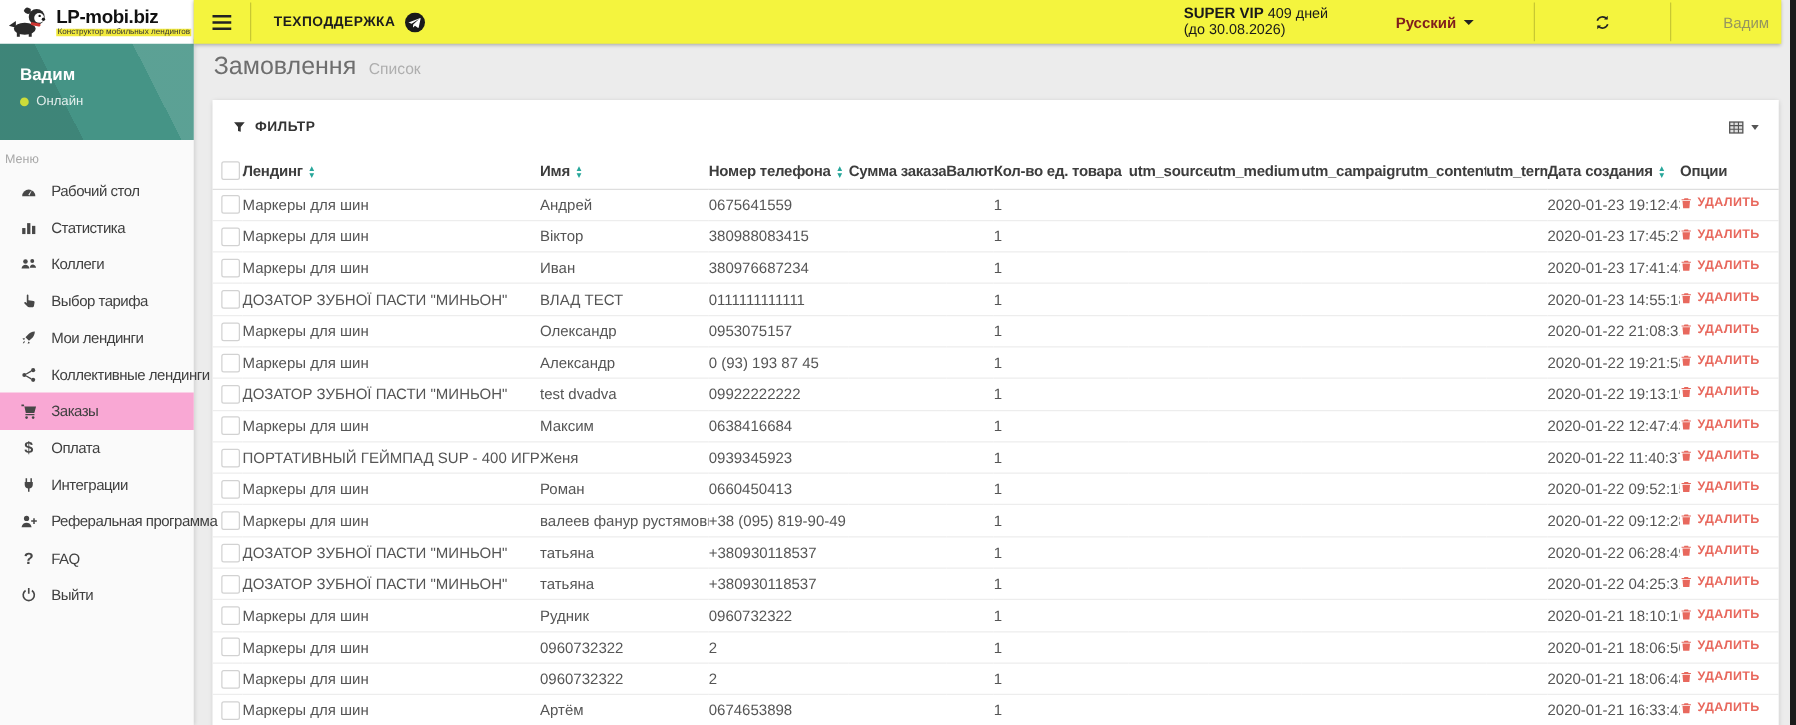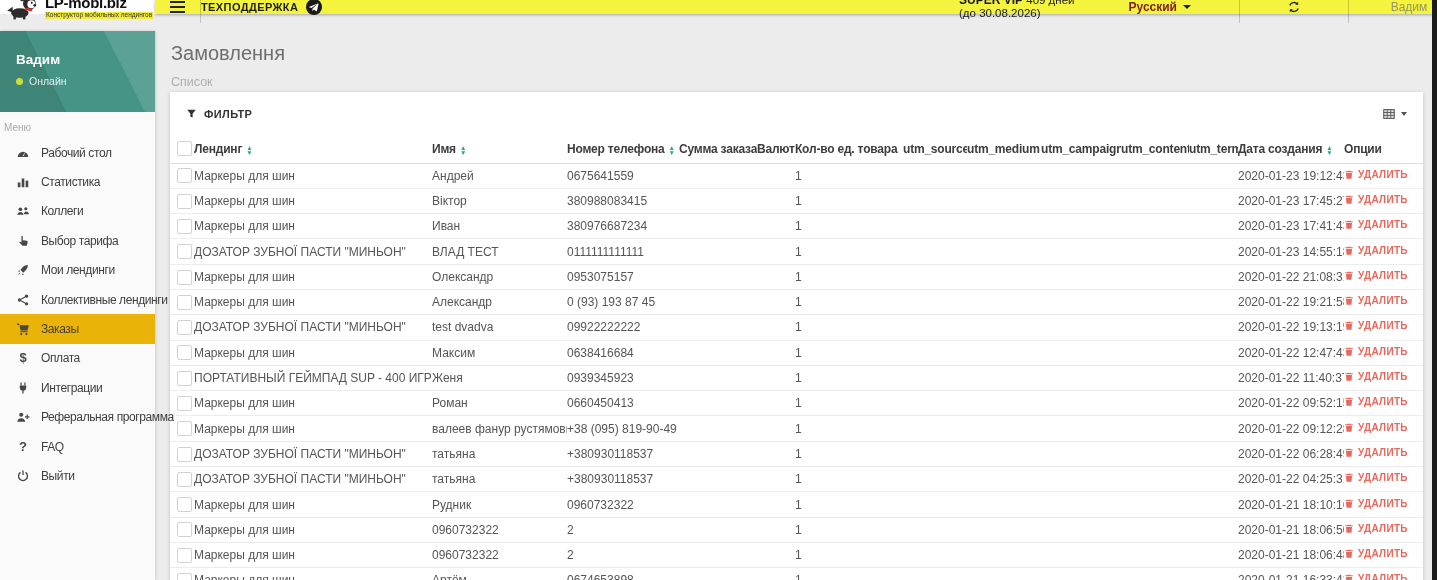--- a/index.html
+++ b/index.html
@@ -1,31 +1,31 @@
 <!DOCTYPE html>
 <html><head>
 <meta charset="utf-8">
 <style>
   * { box-sizing: border-box; margin: 0; padding: 0; }
   html,body { width:1437px; height:580px; }
   body { font-family:"Liberation Sans", sans-serif; overflow:hidden; }
   .app { position:relative; width:1437px; height:580px; background:#ececec; overflow:hidden; }
 
   
-  .topbar { position:absolute; top:0; left:0; right:0; height:14px; display:flex; z-index:6; }
+  .topbar { position:absolute; top:0; left:0; right:12px; height:35px; display:flex; z-index:6; }
   .logo-box { width:155px; background:#ffffff; display:flex; align-items:center; padding-left:5px; gap:4px; }
   .logo-dog svg { width:36px; height:27px; display:block; }
   .logo-text { display:flex; flex-direction:column; line-height:1; }
   .logo-title { font-size:15px; font-weight:bold; color:#111; letter-spacing:-0.3px; }
   .logo-sub { font-size:6.5px; color:#333; background:#f2ea3c; margin-top:2px; padding:0 1px; white-space:nowrap; }
   .yellowbar { flex:1; background:#f4f43e; display:flex; align-items:center; box-shadow:0 1px 3px rgba(0,0,0,.3); }
   .hamburger { width:45px; height:31px; display:flex; flex-direction:column; justify-content:center; align-items:center; gap:3px; cursor:pointer; }
   .hamburger i { display:block; width:15px; height:2px; background:#222; }
   .vdiv { width:1px; height:31px; background:rgba(0,0,0,.18); }
-  .support { display:flex; align-items:center; gap:8px; cursor:pointer; }
+  .support { display:flex; align-items:center; gap:8px; margin-left:18px; cursor:pointer; }
   .support-label { font-size:11px; font-weight:bold; color:#1d1d1d; letter-spacing:.4px; }
   .support svg { width:16px; height:16px; display:block; }
   .tb-right { margin-left:auto; display:flex; align-items:center; height:100%;gap:32px; }
   .plan { font-size:11.5px; line-height:13px; color:#1a1a1a; margin-right:22px; white-space:nowrap; }
   .plan b { font-size:12px; }
   .lang { display:flex; align-items:center; gap:6px; font-size:12px; font-weight:bold; color:#7f1d1d; margin-right:16px; cursor:pointer; }
   .caret-down { width:0; height:0; border-left:4px solid transparent; border-right:4px solid transparent; border-top:4px solid #222; }
   .tb-btn { width:44px; height:31px; display:flex; align-items:center; justify-content:center; cursor:pointer; }
   .tb-btn svg { width:14px; height:14px; }
   .tb-user { width:56px; text-align:center; font-size:12px; color:#95955f; cursor:pointer; }
@@ -36,29 +36,29 @@
     background:
       linear-gradient(63deg, rgba(0,0,0,0.10) 0 34%, rgba(0,0,0,0) 34%),
       linear-gradient(243deg, rgba(255,255,255,0.12) 0 26%, rgba(255,255,255,0) 26%),
       #459486; }
   .side-name { font-size:13.5px; font-weight:bold; color:#fff; }
   .side-status { display:flex; align-items:center; gap:6px; margin-top:8px; }
   .status-dot { width:7px; height:7px; border-radius:50%; background:#cddc39; }
   .status-text { font-size:10.5px; color:rgba(255,255,255,.85); }
   .menu-label { font-size:10px; color:#a8a8a8; padding:10px 4px 5px; }
   .menu-item { height:29.4px; display:flex; align-items:center; padding-left:14px; gap:9px; cursor:pointer; }
-  .menu-item.active { background:#eab308; }
+  .menu-item.active { background:#f9a8d4; }
   .mi-icon { width:18px; min-width:18px; display:flex; justify-content:center; align-items:center; }
   .mi-icon svg { width:14px; height:14px; fill:#474747; }
   .mi-glyph { font-size:13px; font-weight:bold; color:#474747; line-height:14px; }
   .mi-label { font-size:12px; font-weight:normal; color:#3f3f3f; letter-spacing:-0.4px; white-space:nowrap; }
 
   
   .main { position:absolute; left:155px; top:31px; right:5px; bottom:0; padding:0 9px 0 15px; overflow:hidden; }
-  .page-head { display:flex; align-items:baseline; gap:10px; padding:11px 1px 3px;flex-direction:column; }
+  .page-head { display:flex; align-items:baseline; gap:10px; padding:11px 1px 15px; }
   .page-title { font-size:20px; color:#6e6e6e; }
   .page-subtitle { font-size:12.5px; color:#aeaeae; }
   .card { background:#fff; box-shadow:0 1px 4px rgba(0,0,0,.18); height:620px; }
   .filter-bar { height:43px; display:flex; align-items:center; justify-content:space-between; padding:16px 16px; }
   .filter-btn { display:flex; align-items:center; gap:7px; background:none; border:none; cursor:pointer; font-family:inherit; }
   .filter-btn svg { width:11px; height:11px; fill:#333; }
   .filter-label { font-size:11px; font-weight:bold; color:#333; letter-spacing:.4px; }
   .grid-btn { display:flex; align-items:center; gap:5px; background:none; border:none; cursor:pointer; }
   .grid-btn svg { width:14px; height:14px; }
   .grid-caret { width:0; height:0; border-left:3.5px solid transparent; border-right:3.5px solid transparent; border-top:4px solid #555; }

